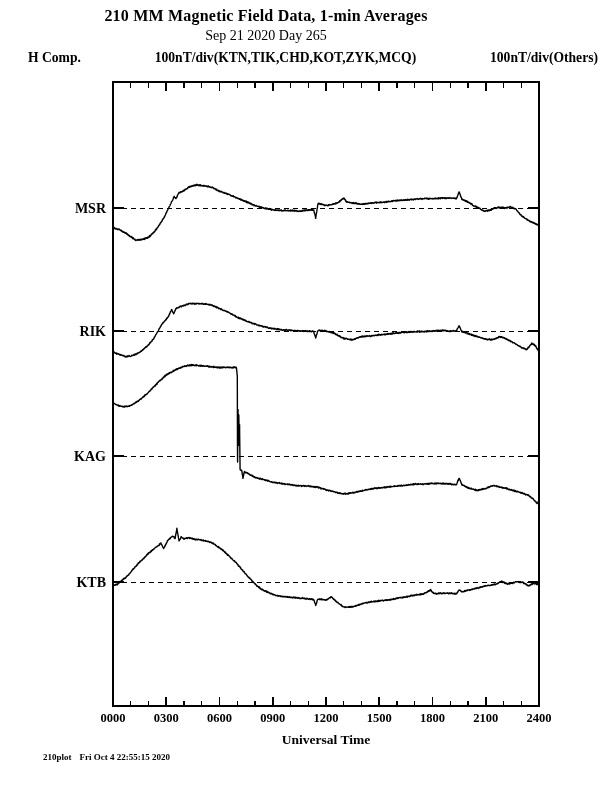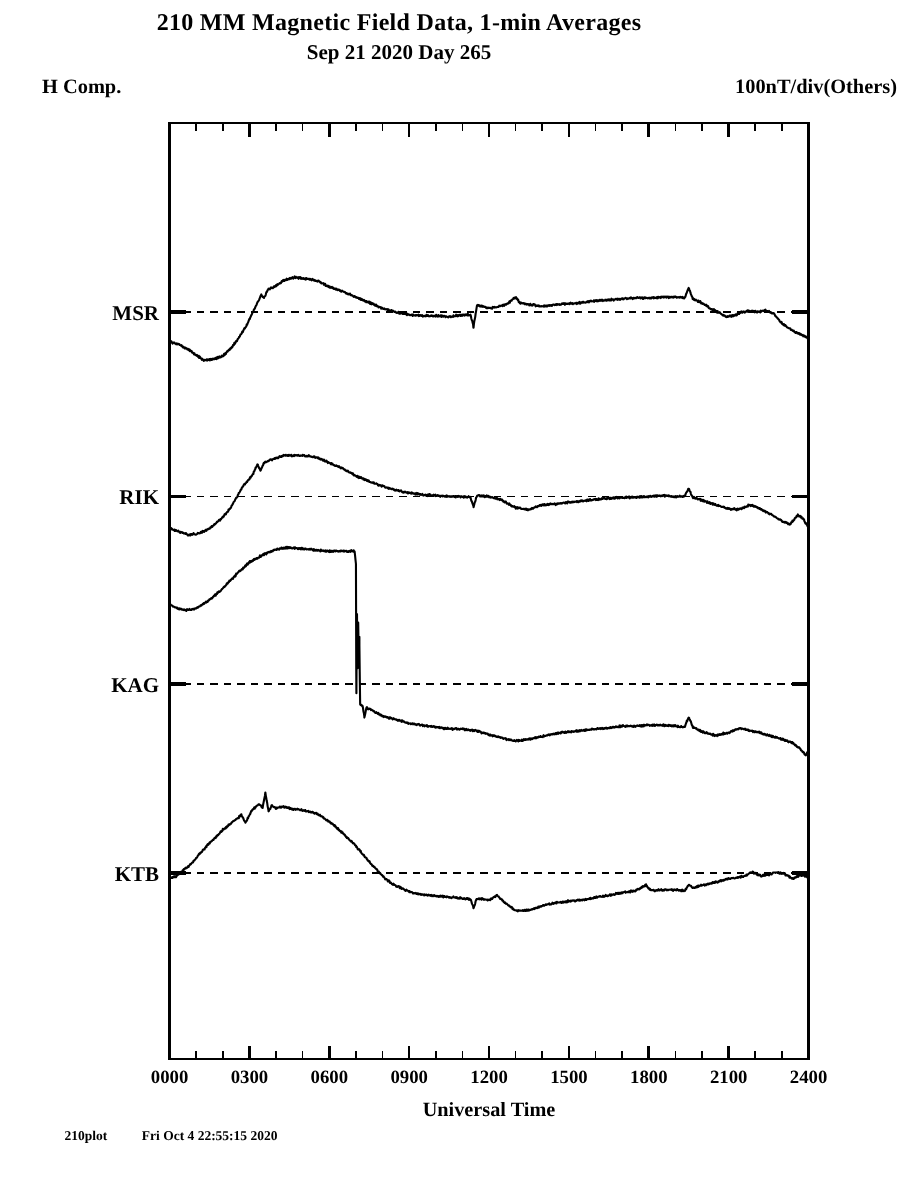--- a/index.html
+++ b/index.html
@@ -6,48 +6,49 @@
   #page{
     position:relative;
     width:612px;height:792px;
     background:#ffffff;
     font-family:"Liberation Serif","DejaVu Serif",serif;
     color:#000;
     overflow:hidden;
   }
   .hdr{position:absolute;left:0;width:532px;text-align:center;white-space:nowrap;}
   #title{top:7px;font-size:16px;font-weight:bold;letter-spacing:.2px;}
-  #subtitle{top:28px;font-size:14px;font-weight:bold;}
+  #subtitle{top:28px;font-size:14px;font-weight:normal;}
   #scaleline{
     position:absolute;top:50px;left:28px;width:570px;
     display:flex;justify-content:space-between;gap:17px;
     font-size:13.6px;font-weight:bold;white-space:nowrap;
   }
   #utlabel{
     position:absolute;top:732px;left:113px;width:426px;
     text-align:center;font-size:13.5px;font-weight:bold;
   }
   #credit{
     position:absolute;top:752px;left:43px;
-    font-size:9px;font-weight:bold;display:flex;gap:23px;white-space:nowrap;
+    font-size:9px;font-weight:bold;display:flex;gap:8px;white-space:nowrap;
   }
   #plot-svg{position:absolute;left:0;top:0;}
   text.axis-num{font-family:"Liberation Serif","DejaVu Serif",serif;font-size:12.5px;font-weight:bold;fill:#000;}
   text.sta{font-family:"Liberation Serif","DejaVu Serif",serif;font-size:14px;font-weight:bold;fill:#000;}
 </style>
 </head>
 <body>
 
 <div id="page">
 
   <div id="title" class="hdr">210 MM Magnetic Field Data, 1-min Averages</div>
   <div id="subtitle" class="hdr">Sep 21 2020 Day 265</div>
 
   <div id="scaleline">
     <span>H Comp.</span>
+    <span>100nT/div(KTN,TIK,CHD,KOT,ZYK,MCQ)</span>
     <span>100nT/div(Others)</span>
   </div>
 
   <svg id="plot-svg" width="612" height="792" viewBox="0 0 612 792">
       <rect x="113" y="82" width="426" height="624" fill="none" stroke="#000000" stroke-width="1.5" shape-rendering="crispEdges"></rect>
       <line x1="113" y1="706" x2="113" y2="697" stroke="#000000" stroke-width="1.8" shape-rendering="crispEdges"></line>
       <line x1="113" y1="82" x2="113" y2="91" stroke="#000000" stroke-width="1.8" shape-rendering="crispEdges"></line>
       <line x1="130.75" y1="706" x2="130.75" y2="700.5" stroke="#000000" stroke-width="1.1" shape-rendering="crispEdges"></line>
       <line x1="130.75" y1="82" x2="130.75" y2="87.5" stroke="#000000" stroke-width="1.1" shape-rendering="crispEdges"></line>
       <line x1="148.5" y1="706" x2="148.5" y2="700.5" stroke="#000000" stroke-width="1.1" shape-rendering="crispEdges"></line>

